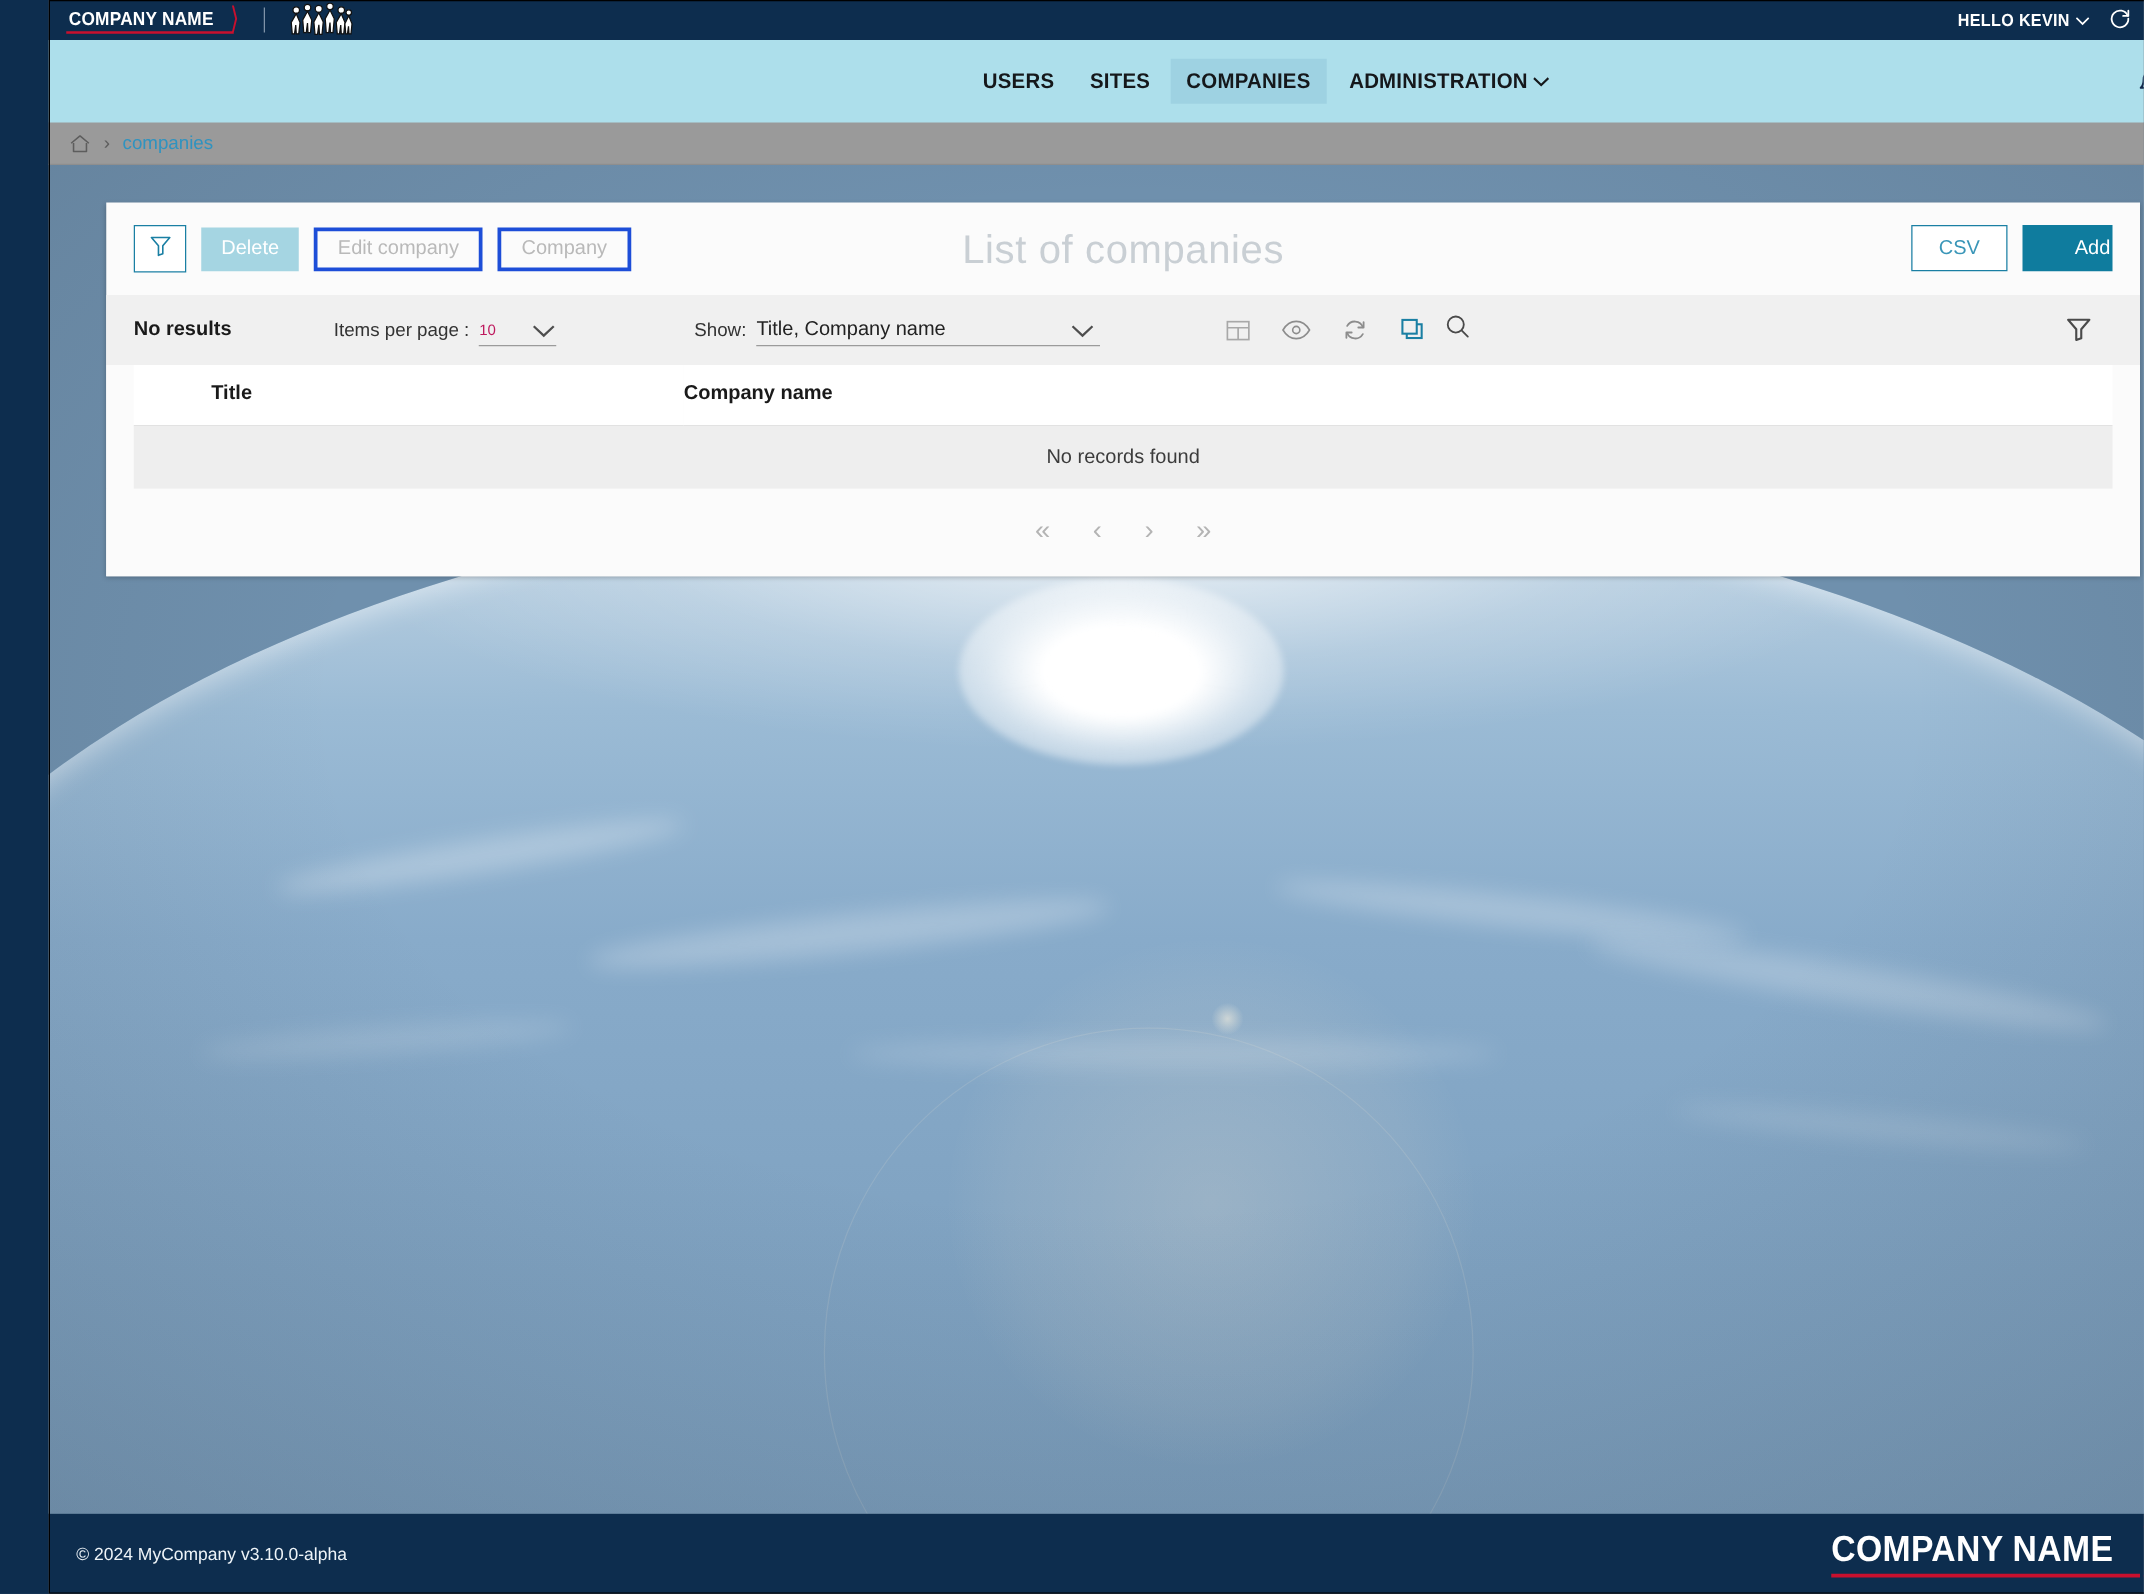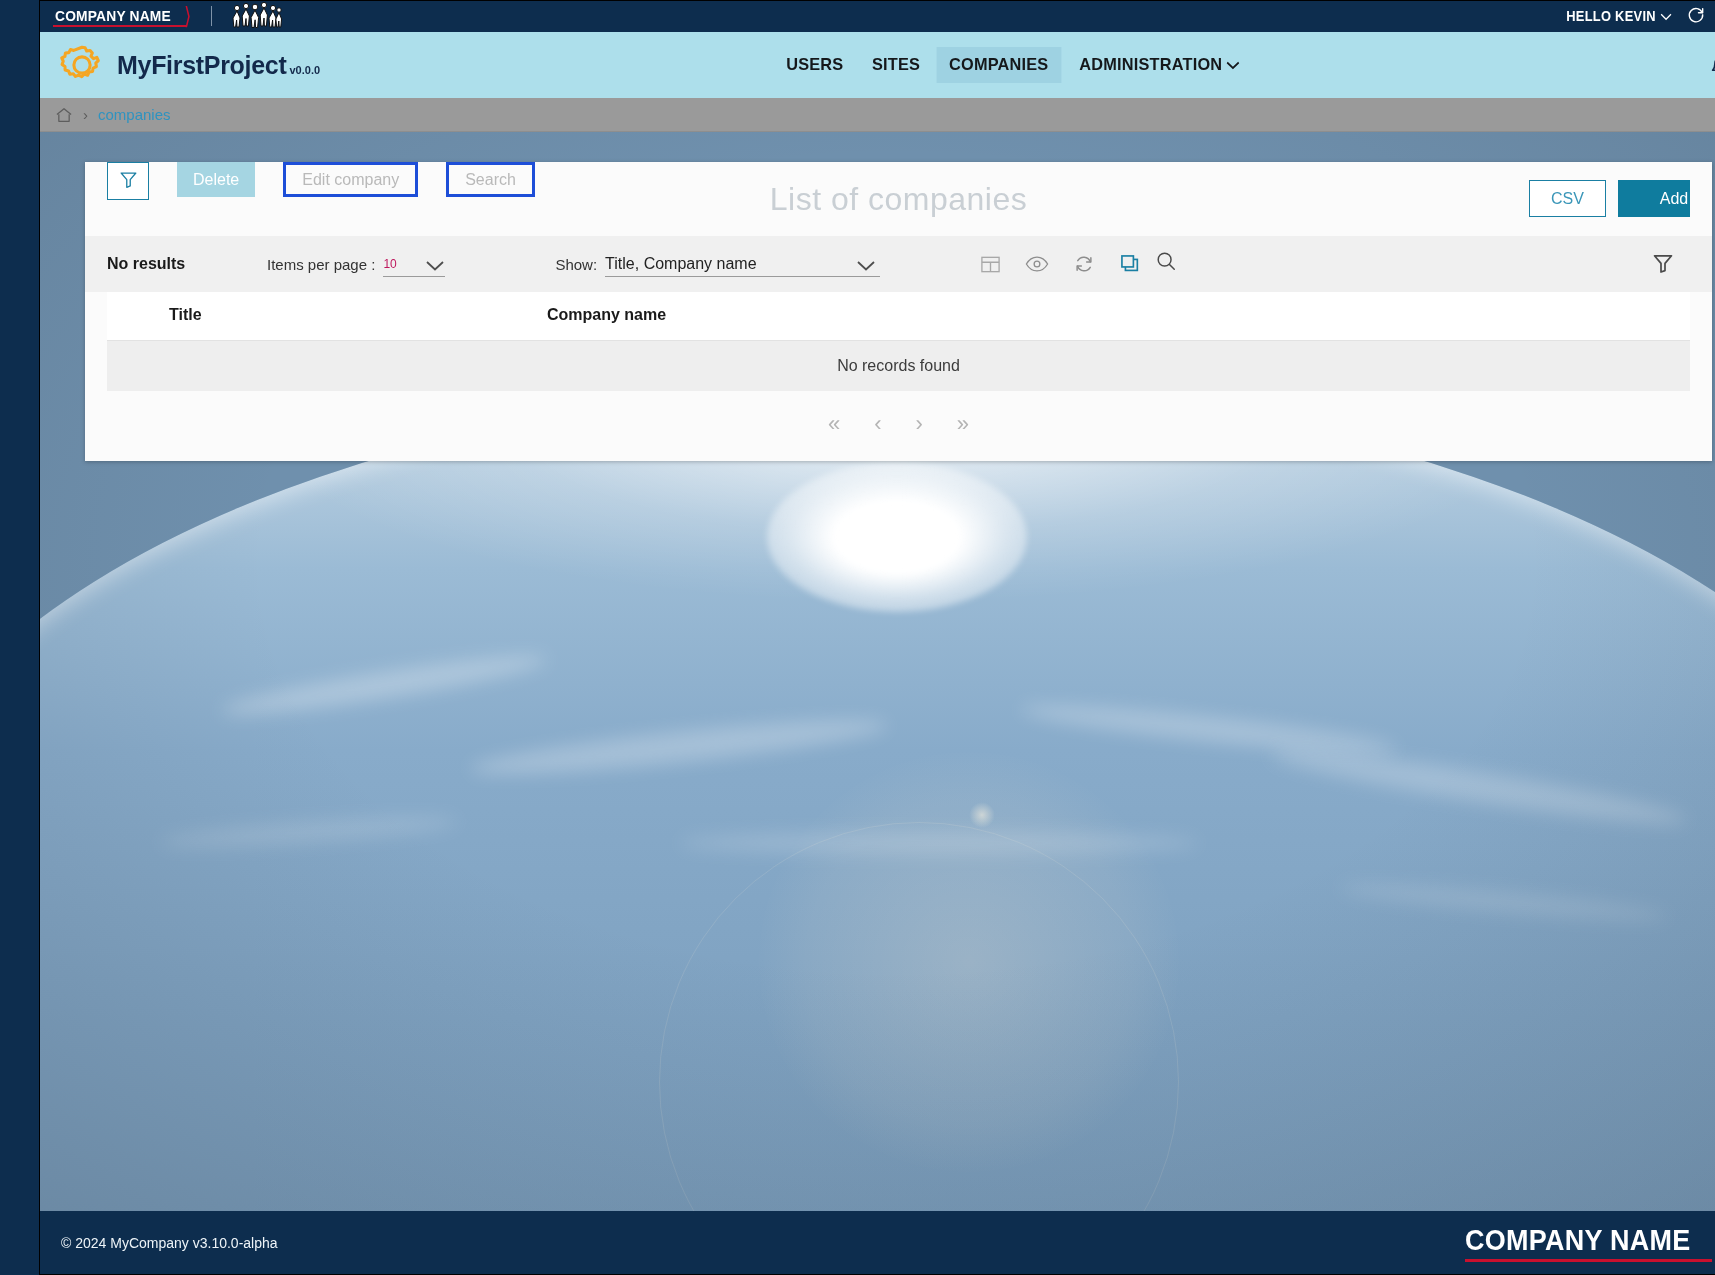--- a/index.html
+++ b/index.html
@@ -162,21 +162,21 @@
   }
 
   
   .card {
     position: absolute; left: 46px; top: 30px; width: 1627px;
     background: #fbfbfb;
     box-shadow: 0 1px 4px rgba(0,0,0,.25);
   }
   .card-top {
     position: relative; height: 74px;
-    display: flex; padding: 0 22px; gap: 16px;
+    display: flex; align-items: center; padding: 0 22px;
   }
   .icon-btn-outline {
     width: 42px; height: 38px;
     border: 1px solid #1a7fa3;
     background: #ffffff;
     display: flex; align-items: center; justify-content: center;
     cursor: pointer;
   }
   .btn {
     height: 35px; padding: 0 16px; margin-left: 12px;
@@ -358,31 +358,20 @@
         <svg width="20" height="20" viewBox="0 0 24 24">
           <rect x="2.5" y="2.5" width="19" height="19" fill="none" stroke="#fff" stroke-width="1.6"></rect>
           <path d="M9 15 L16 8 M16 8 h-5 M16 8 v5" fill="none" stroke="#fff" stroke-width="1.6" stroke-linecap="round"></path>
           <rect x="5.5" y="14.5" width="4" height="4" fill="none" stroke="#fff" stroke-width="1.5"></rect>
         </svg>
       </span>
     </div>
   </div>
 
   <div class="header">
-    <div class="logo-block">
-      <span class="gear">
-        <svg width="46" height="46" viewBox="0 0 48 48">
-          <path d="M24 5.5l3.3.6 1.6 3.3 3.6-.6 2.3 2.6-1.4 3.4 2.6 2.6 3.5-1.3 1.5 3.3-2.6 2.6.6 3.6-3.4 1.6-.6 3.6-3.6.5-1.6 3.4-3.5-1.2-2.6 2.6-3.2-1.6-3.3 1.4-2.3-2.8-3.6.5-1.4-3.4-3.5-1-.2-3.7-3-2 1.2-3.5-1.5-3.3 3.3-1.6.5-3.6 3.6-.4 1.7-3.3 3.4 1z" fill="none" stroke="#f5a623" stroke-width="3.2" stroke-linejoin="round"></path>
-          <circle cx="24" cy="24" r="8.5" fill="none" stroke="#f5a623" stroke-width="3.2"></circle>
-        </svg>
-      </span>
-      <span>
-        <span class="proj-name">MyFirstProject</span><span class="proj-ver">v0.0.0</span>
-      </span>
-    </div>
 
     <nav class="nav">
       <div class="nav-item">
         <span>USERS</span>
       </div>
       <div class="nav-item">
         <span>SITES</span>
       </div>
       <div class="nav-item active">
         <span>COMPANIES</span>
@@ -439,21 +428,21 @@
       <div class="card-top">
         <div class="icon-btn-outline">
           <span>
             <svg width="19" height="19" viewBox="0 0 22 22">
               <path d="M2.5 3.5 h17 L13 11.2 V18.5 L9 20 V11.2 Z" fill="none" stroke="#1a7fa3" stroke-width="1.5" stroke-linejoin="round"></path>
             </svg>
           </span>
         </div>
         <div class="btn btn-delete">Delete</div>
         <div class="btn btn-ghost">Edit company</div>
-        <div class="btn btn-ghost">Search</div>
+        <div class="btn btn-ghost">Company</div>
 
         <div class="card-title">List of companies</div>
 
         <div class="top-right-btns">
           <div class="btn-csv">CSV</div>
           <div class="btn-add">Add</div>
         </div>
       </div>
 
       <div class="tools">

